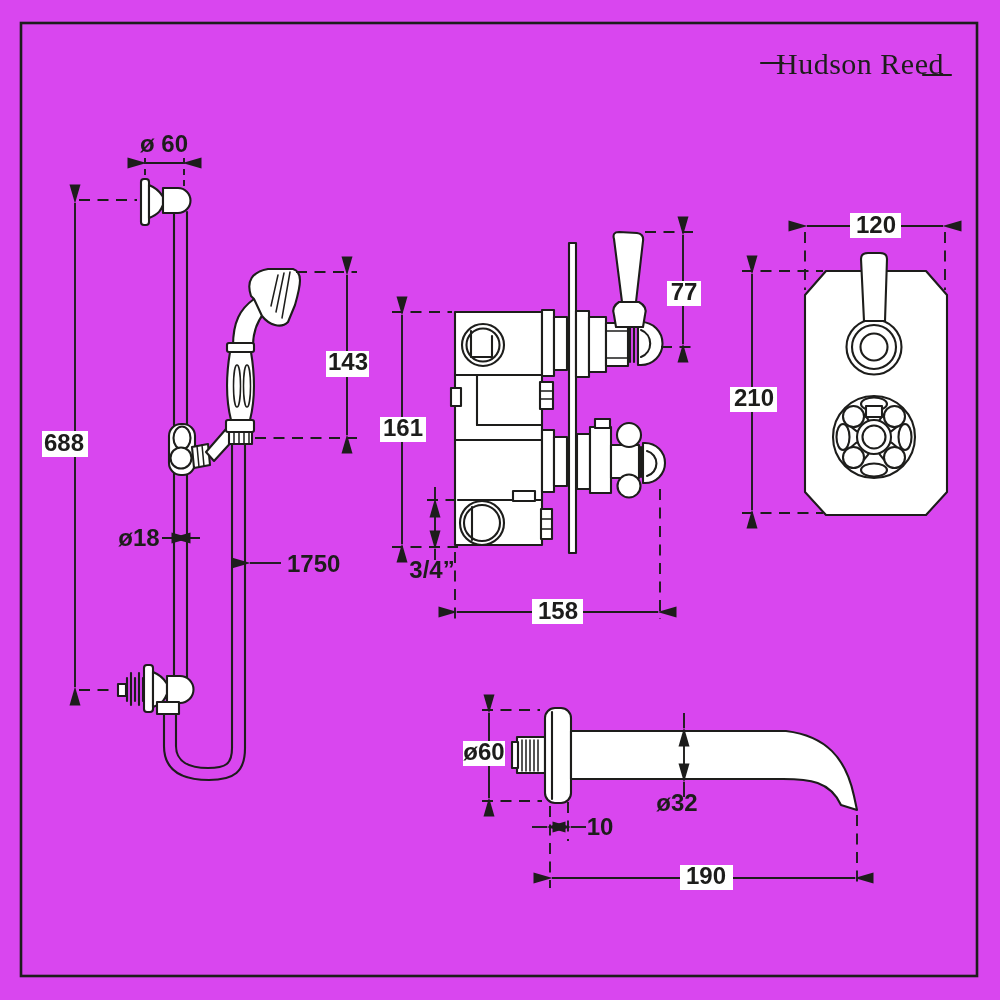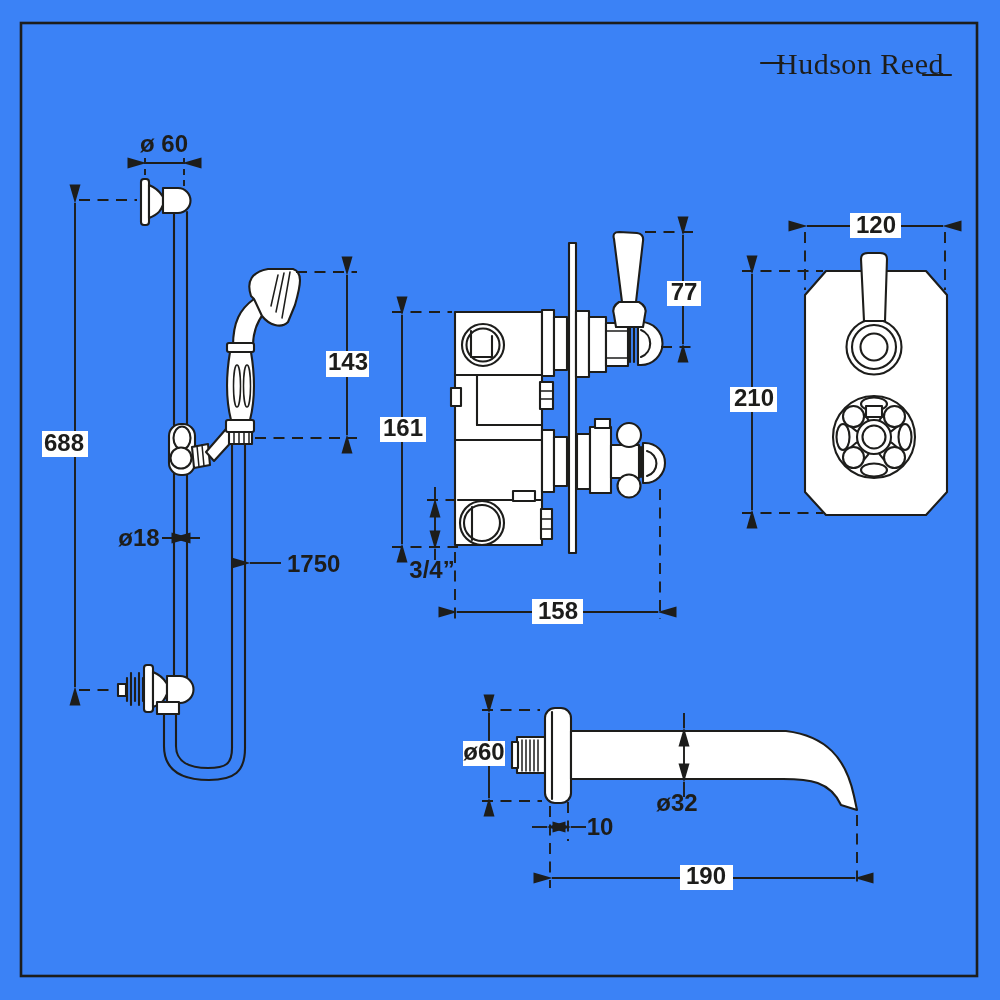--- a/index.html
+++ b/index.html
@@ -1,16 +1,16 @@
 <!DOCTYPE html>
 <html><head>
 <meta charset="utf-8">
 <style>
   html,body{margin:0;padding:0;background:#fff;width:1000px;height:1000px;}
-  #stage{position:relative;width:1000px;height:1000px;background:#3b82f6;overflow:hidden;}
+  #stage{position:relative;width:1000px;height:1000px;background:#d946ef;overflow:hidden;}
   svg{position:absolute;top:0;left:0;}
   .ln{fill:none;stroke:#1d1d1b;stroke-width:2.1;stroke-linecap:round;stroke-linejoin:round;}
   .lnthin{fill:none;stroke:#1d1d1b;stroke-width:1.5;stroke-linecap:round;}
   .shape{fill:#ffffff;stroke:#1d1d1b;stroke-width:2.1;stroke-linejoin:round;}
   .dim{fill:none;stroke:#1d1d1b;stroke-width:1.9;stroke-linecap:butt;}
   .dash{stroke-dasharray:11 7.5;}
   .sdash{stroke-dasharray:6 5;}
   .bg{fill:#ffffff;stroke:none;}
   .dimtxt{font-family:"Liberation Sans",sans-serif;font-size:24px;font-weight:700;fill:#1d1d1b;}
   .logotxt{font-family:"Liberation Serif",serif;font-size:30px;font-weight:400;fill:#1d1d1b;letter-spacing:.5px;}

